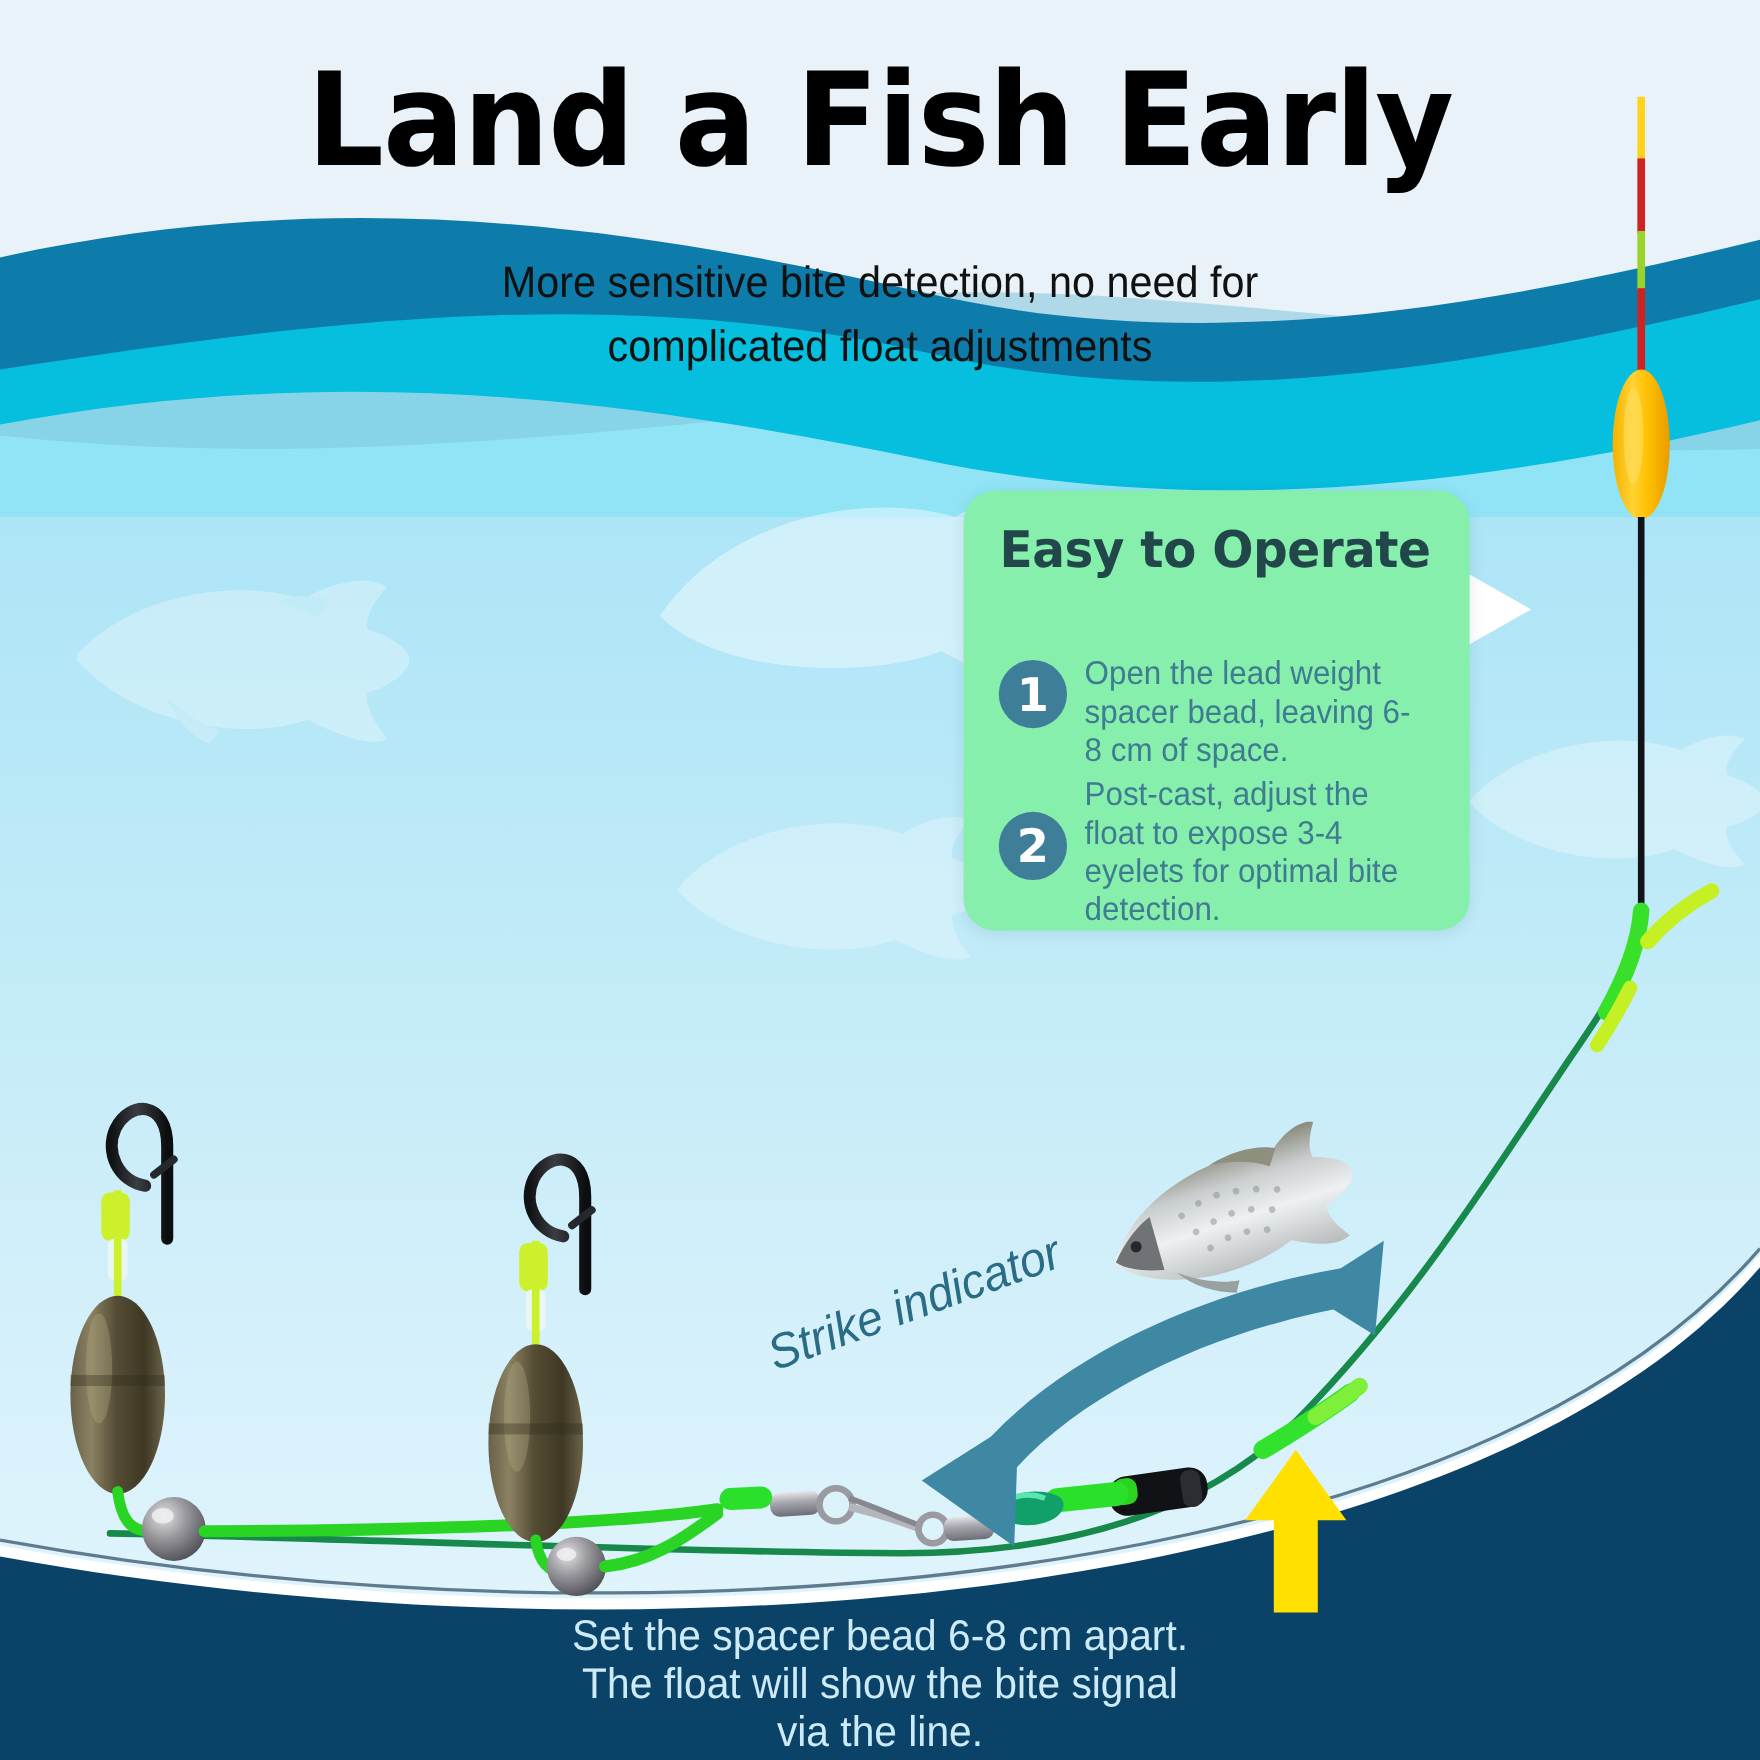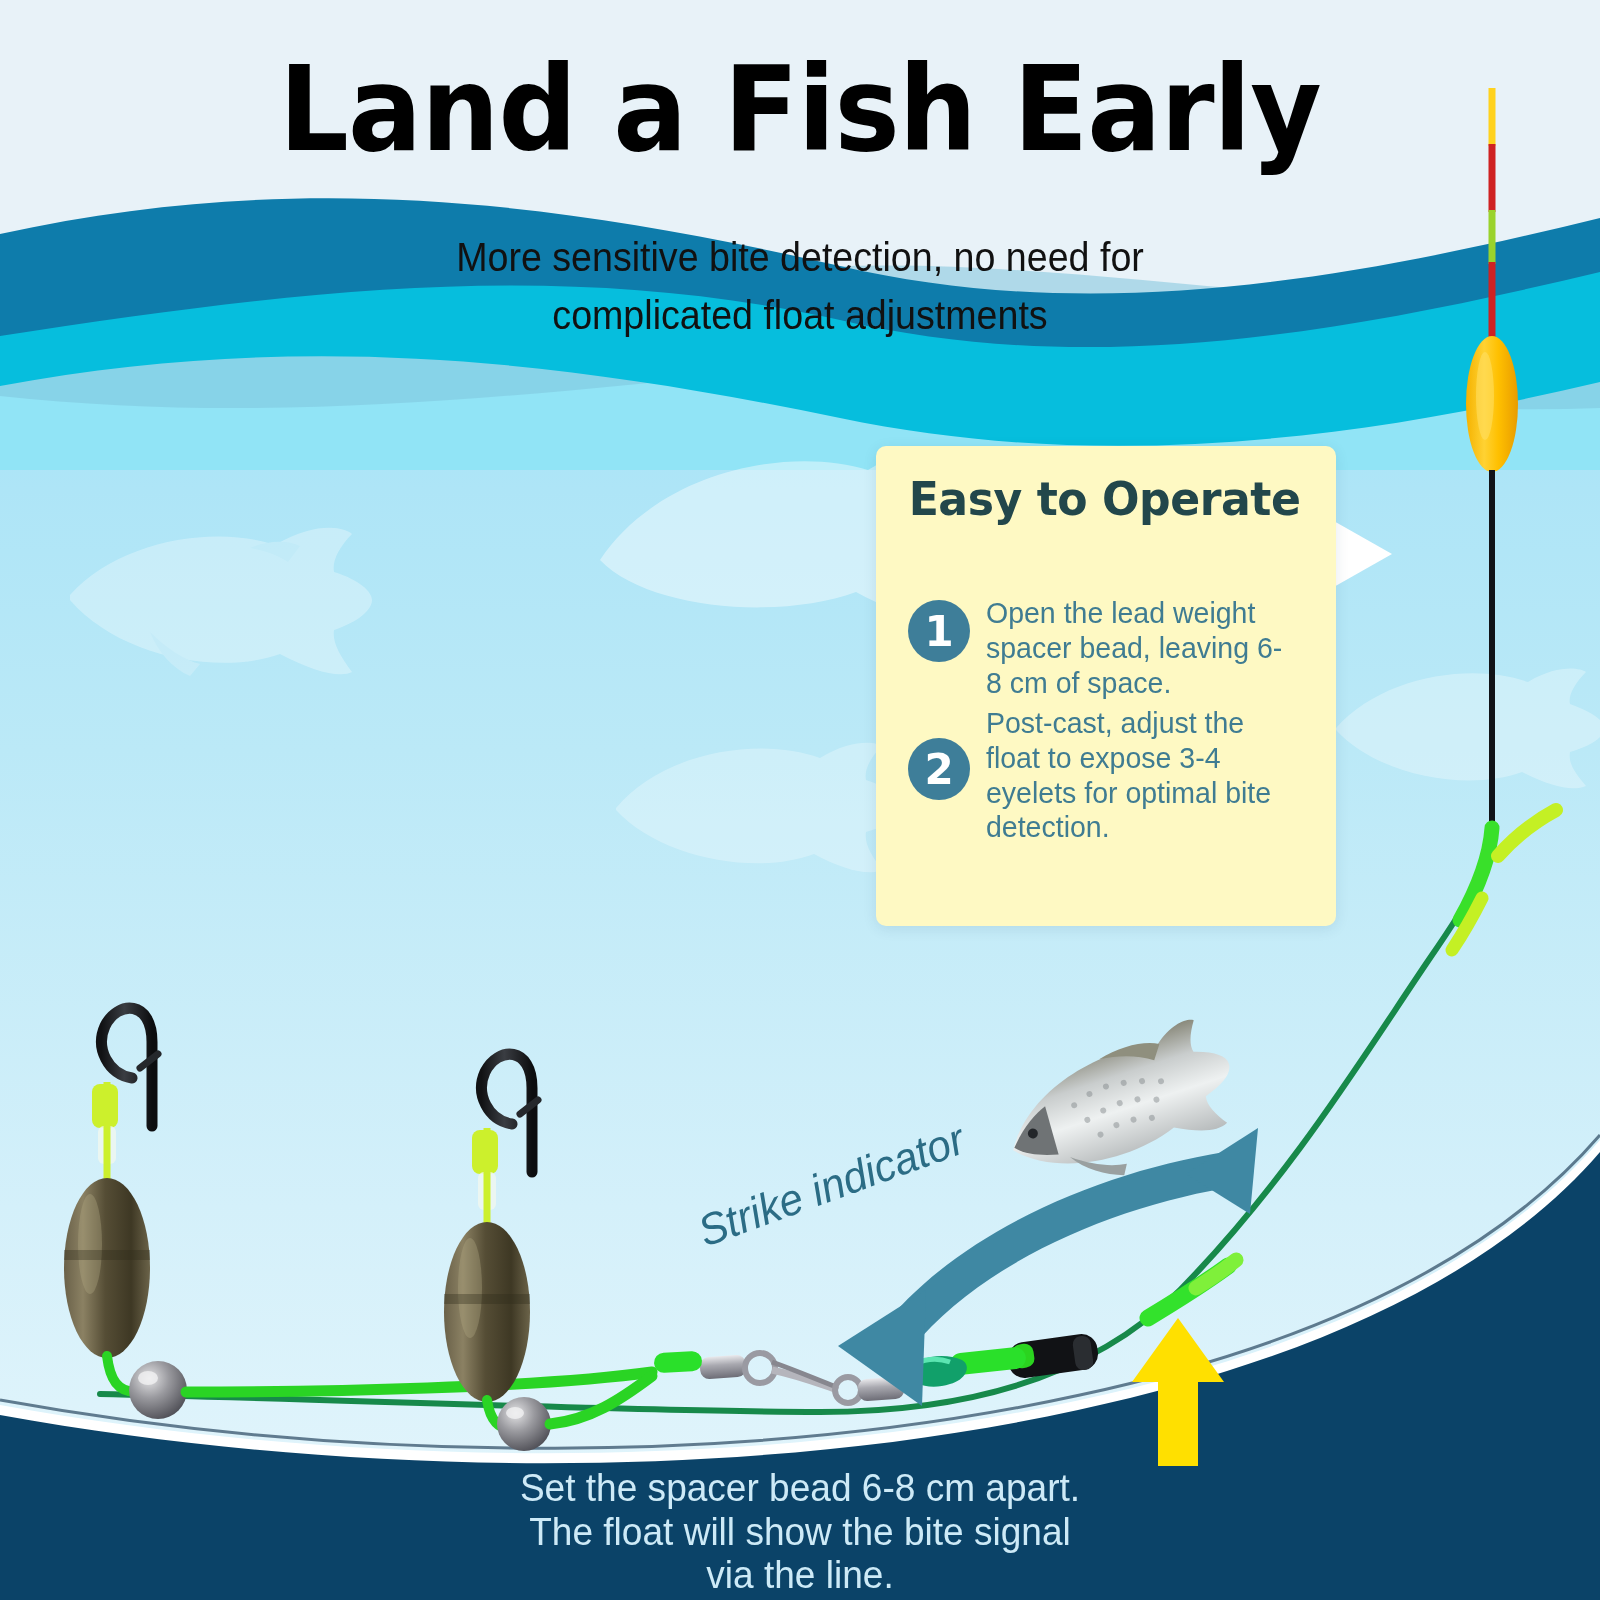--- a/index.html
+++ b/index.html
@@ -24,22 +24,22 @@
   .subhead{
     position:absolute;left:300px;top:228px;width:1000px;text-align:center;
     font-family:"Liberation Sans",sans-serif;
     font-weight:400;font-size:40px;line-height:1.45;color:#111;
     transform:scaleX(.94);transform-origin:50% 50%;
     z-index:6;
   }
 
   
   .callout{
-    position:absolute;left:876px;top:446px;width:460px;height:480px;
-    background:#fef9c3;border-radius:10px;z-index:7;
+    position:absolute;left:876px;top:446px;width:460px;height:400px;
+    background:#86efac;border-radius:29px;z-index:7;
     box-shadow:0 3px 14px rgba(10,60,90,.10);
   }
   .callout-tail{
     position:absolute;left:1332px;top:520px;width:0;height:0;z-index:7;
     border-top:34px solid transparent;border-bottom:34px solid transparent;
     border-left:60px solid #ffffff;
   }
   .callout h2{
     margin:0;padding:26px 0 4px 34px;
     font-family:"DejaVu Sans","Liberation Sans",sans-serif;

